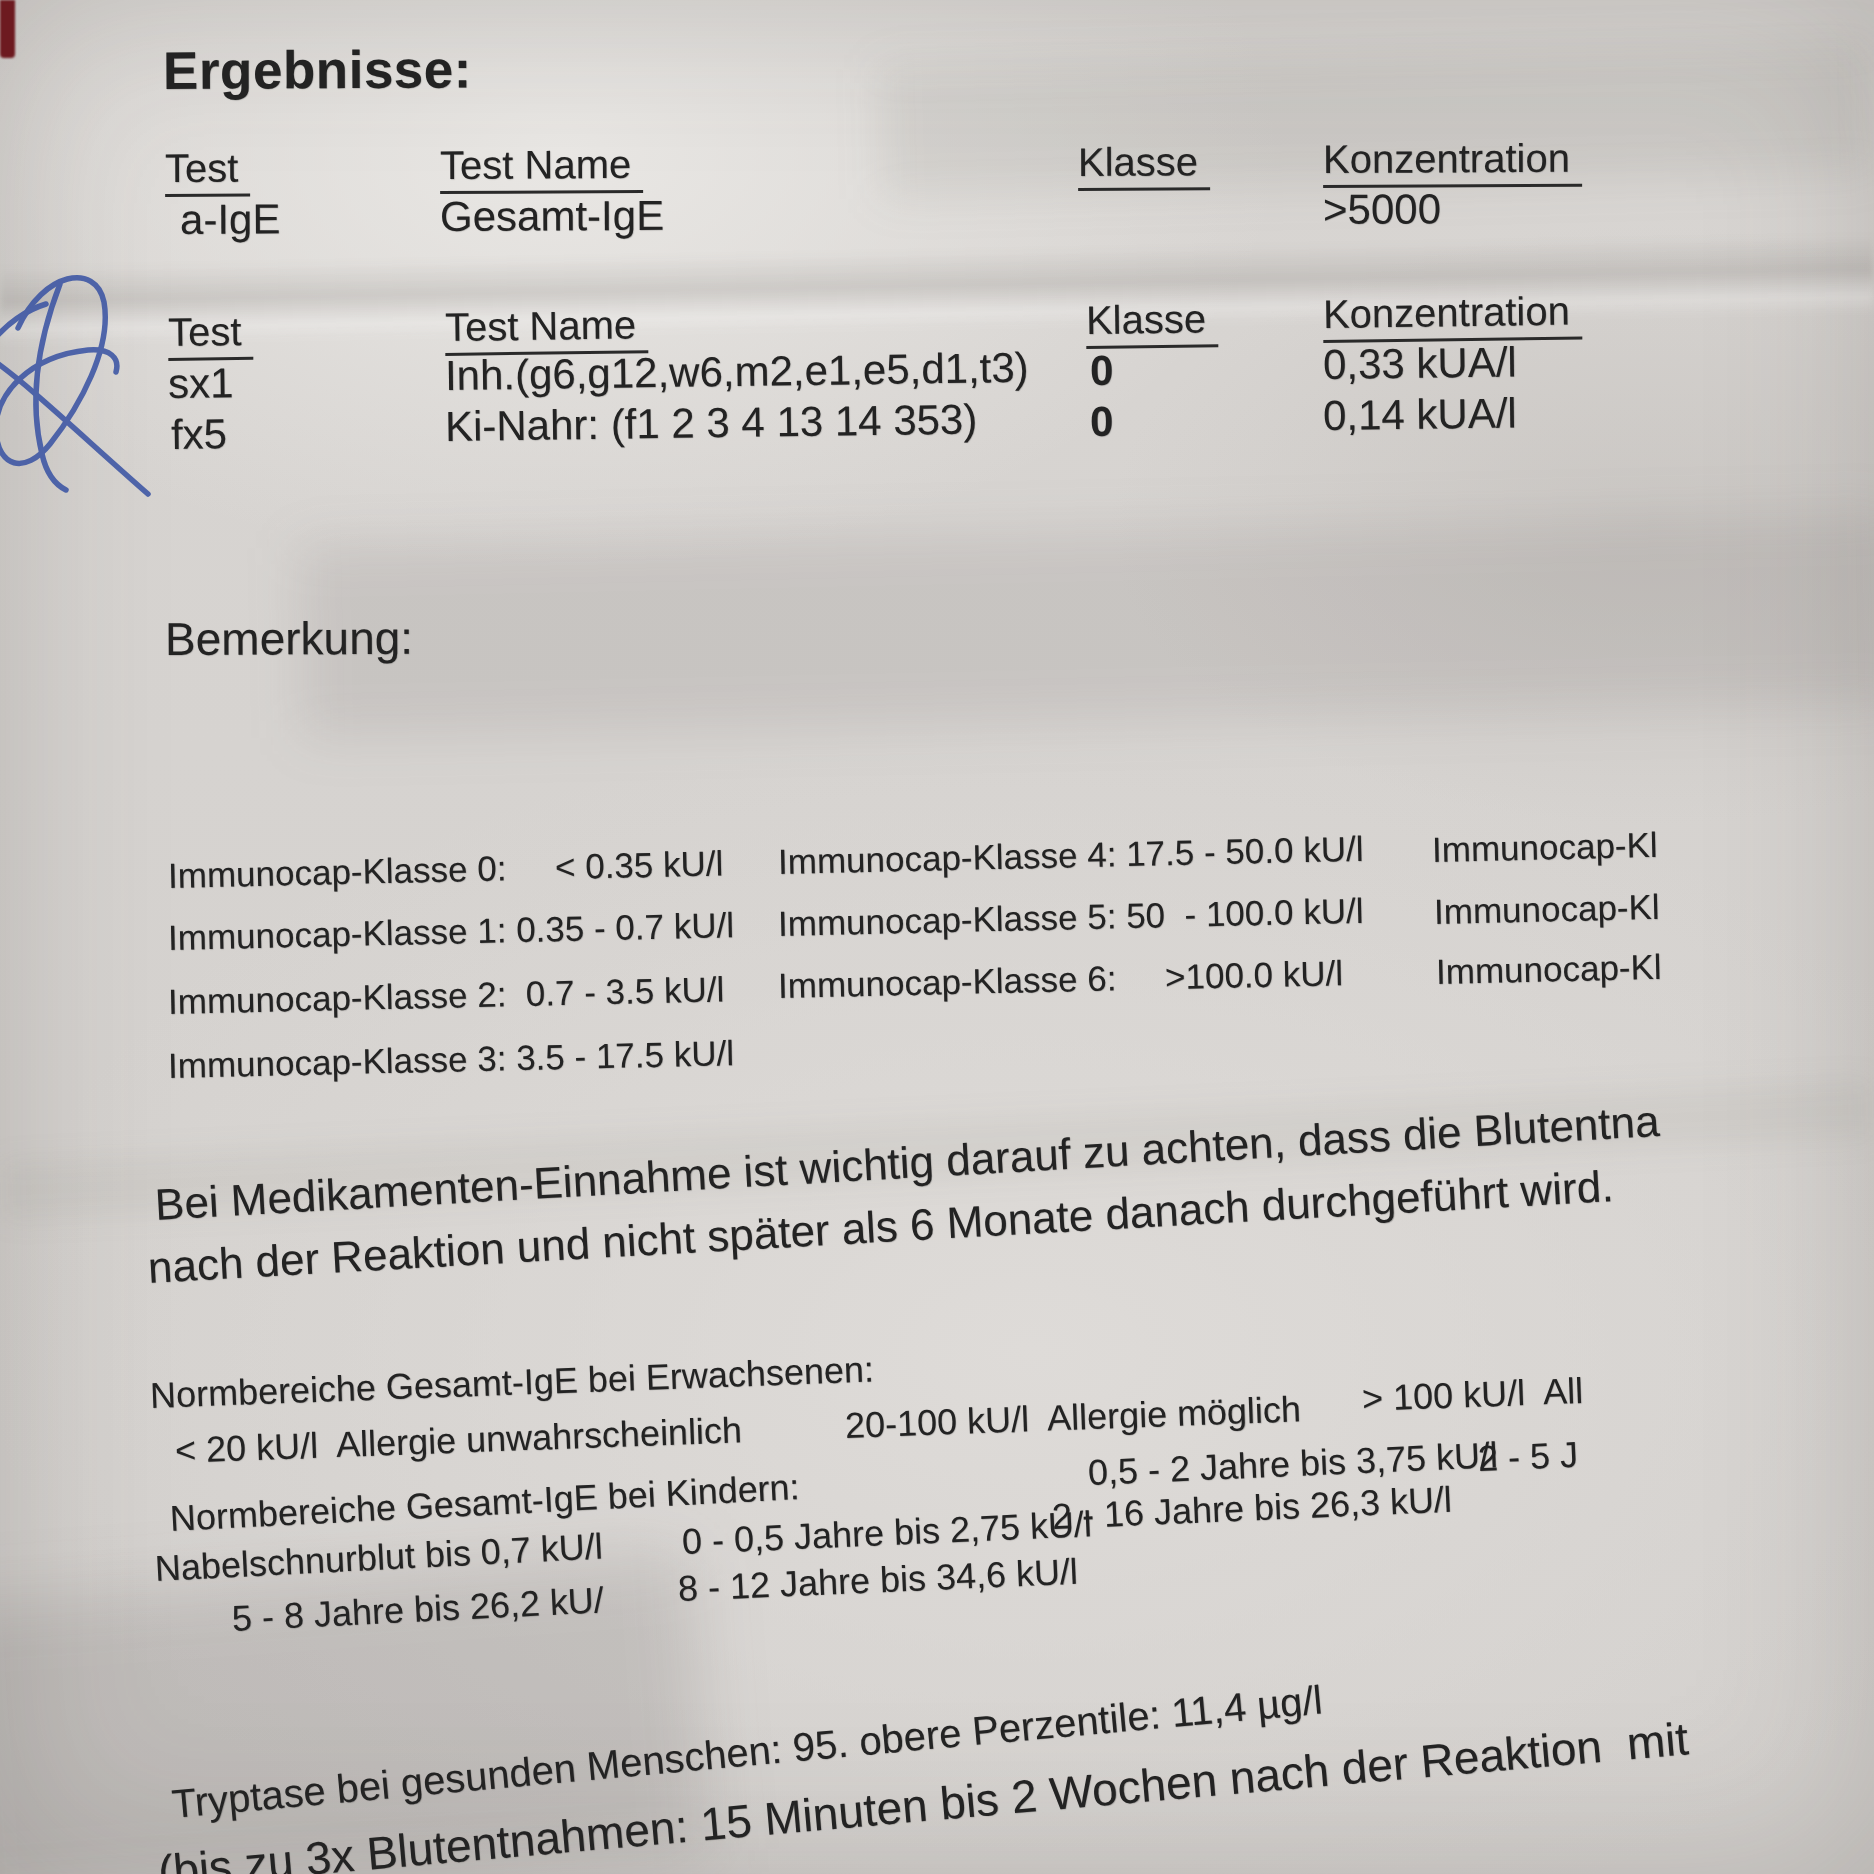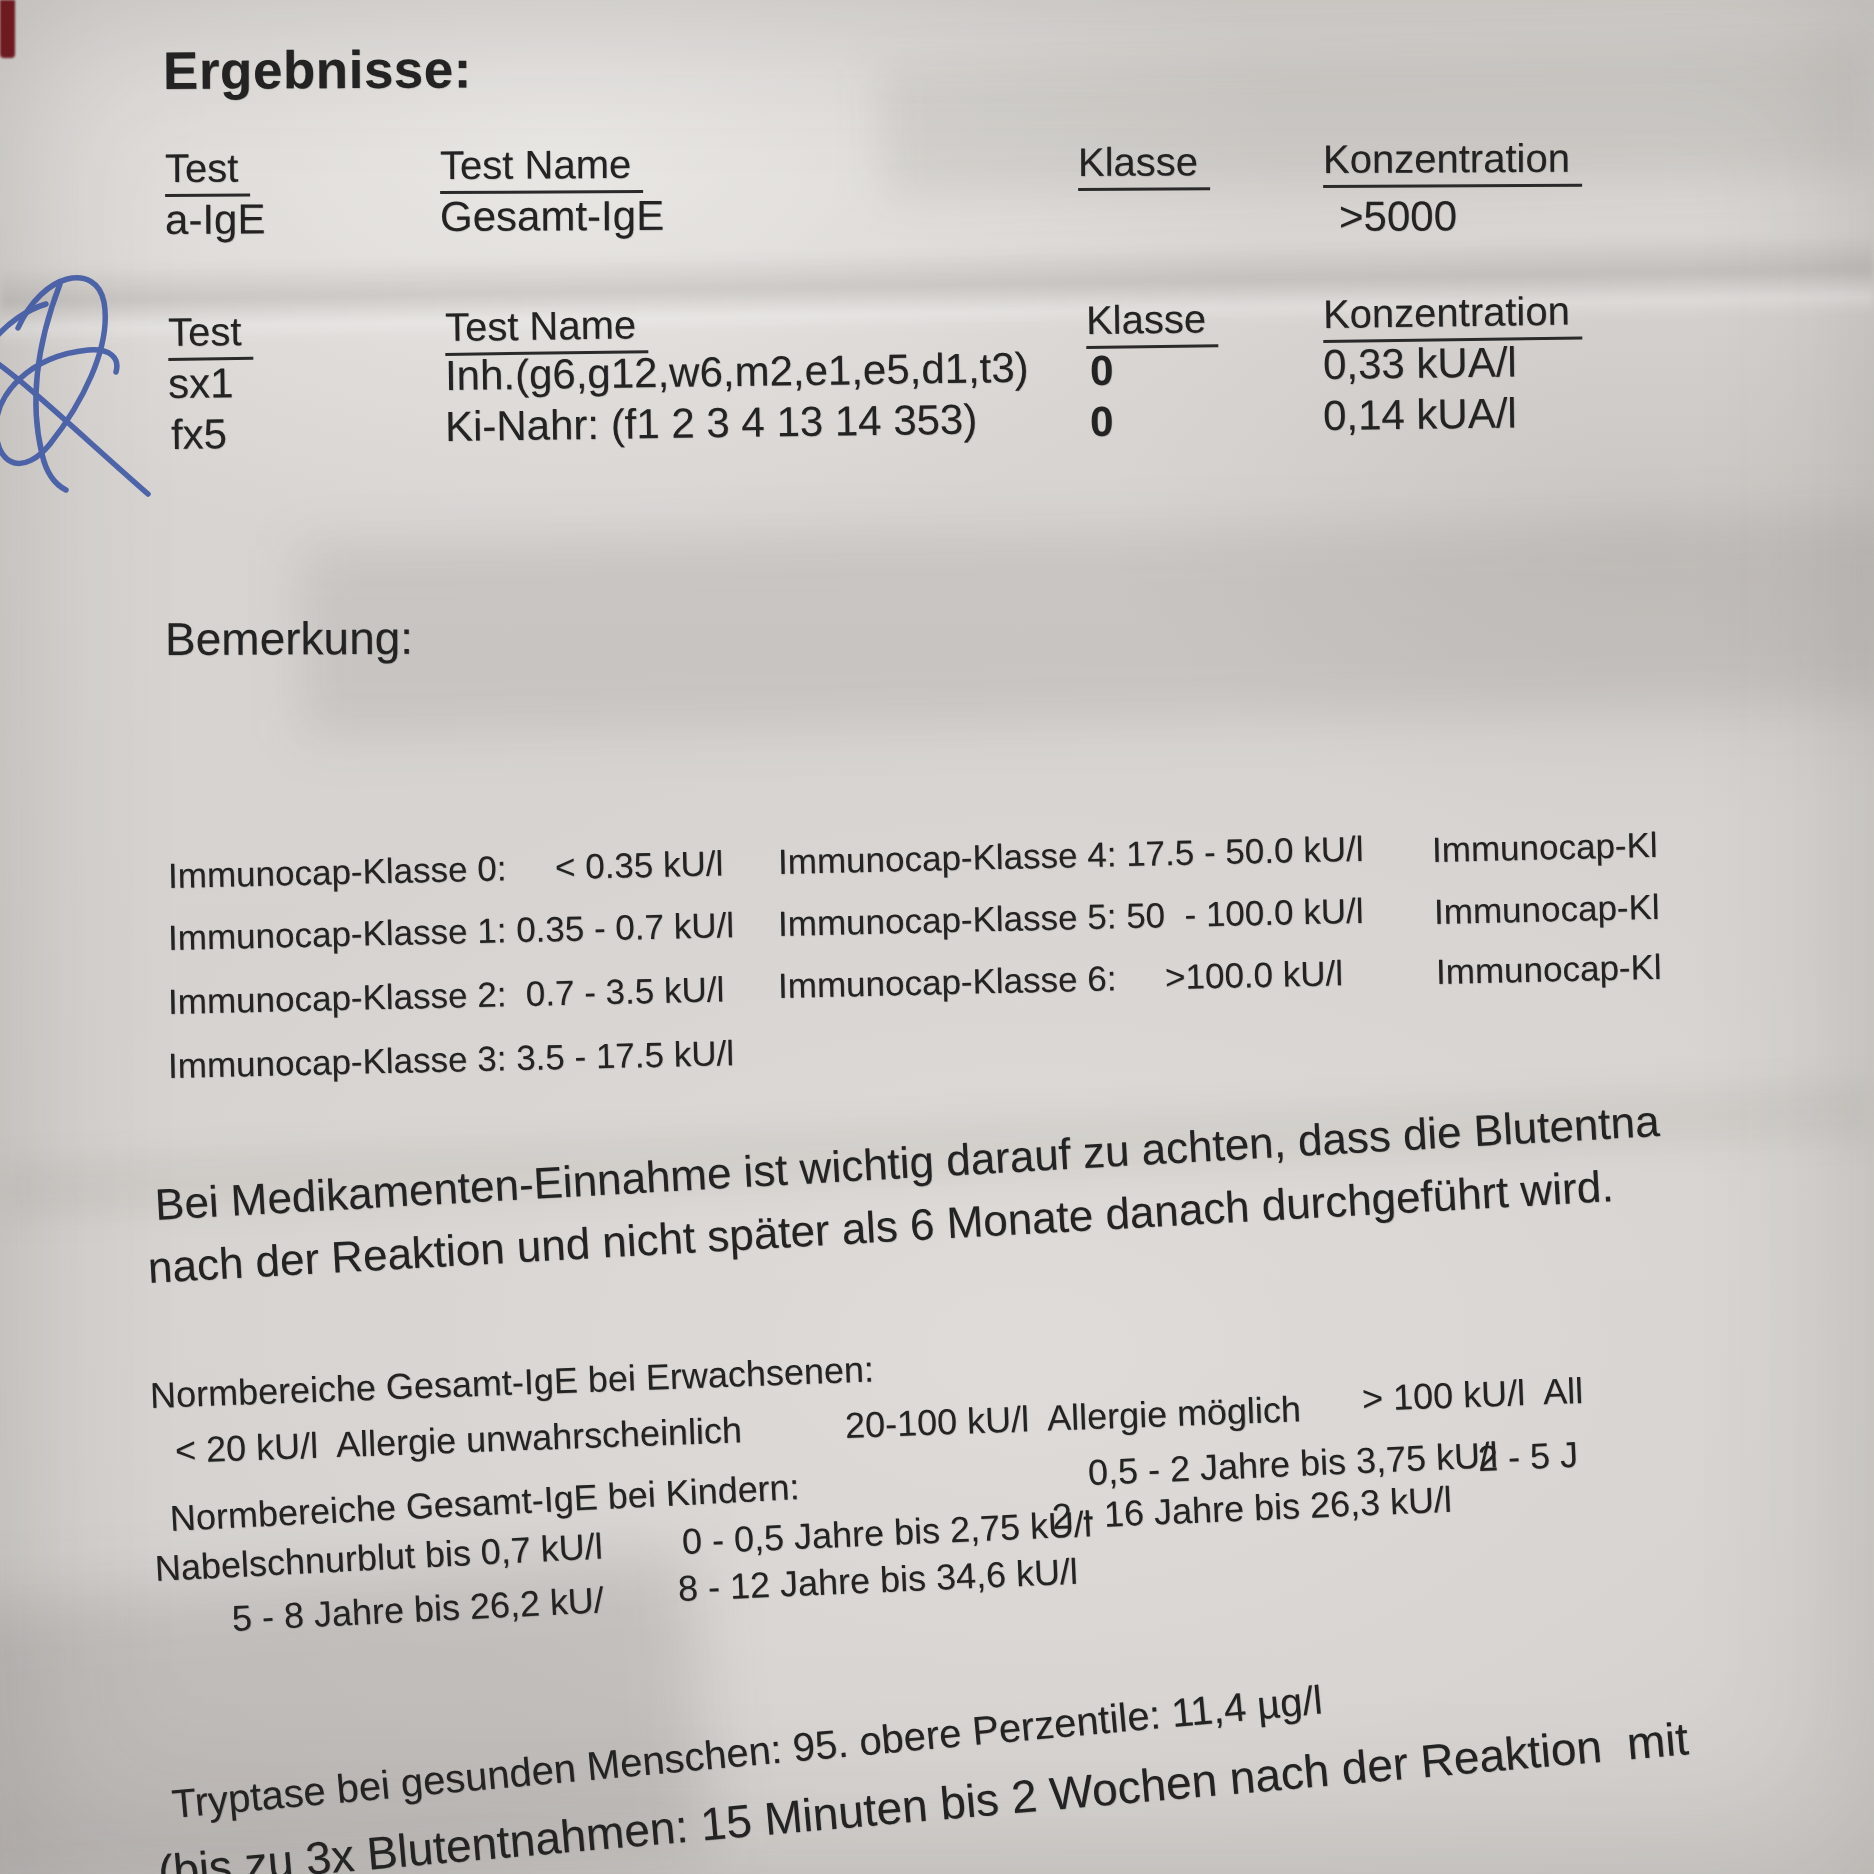--- a/index.html
+++ b/index.html
@@ -70,23 +70,23 @@
       <path d="M 4,86 C 18,68 38,54 58,48"></path>
     </g>
   </svg>
 
   <div class="t fs52 b r03" style="left:163px;top:40px;">Ergebnisse:</div>
 
   <div class="t fs40 u r03" style="left:165px;top:146px;">Test</div>
   <div class="t fs40 u r03" style="left:440px;top:143px;">Test Name</div>
   <div class="t fs40 u r03" style="left:1078px;top:140px;">Klasse</div>
   <div class="t fs40 u r03" style="left:1323px;top:137px;">Konzentration</div>
-  <div class="t fs42 r03" style="left:165px;top:196px;">a-IgE</div>
+  <div class="t fs42 r03" style="left:180px;top:196px;">a-IgE</div>
   <div class="t fs42 r03" style="left:440px;top:193px;">Gesamt-IgE</div>
-  <div class="t fs42 r03" style="left:1323px;top:193px;margin-left:16px;">&gt;5000</div>
+  <div class="t fs42 r03" style="left:1323px;top:186px;">&gt;5000</div>
 
   <div class="t fs40 u r08" style="left:168px;top:310px;">Test</div>
   <div class="t fs40 u r08" style="left:445px;top:305px;">Test Name</div>
   <div class="t fs40 u r08" style="left:1086px;top:298px;">Klasse</div>
   <div class="t fs40 u r08" style="left:1323px;top:292px;">Konzentration</div>
 
   <div class="t fs42 r08" style="left:168px;top:360px;">sx1</div>
   <div class="t fs42 r08" style="left:445px;top:352px;">Inh.(g6,g12,w6,m2,e1,e5,d1,t3)</div>
   <div class="t fs42 sb r08" style="left:1090px;top:347px;">0</div>
   <div class="t fs42 r08" style="left:1323px;top:341px;">0,33 kUA/l</div>

